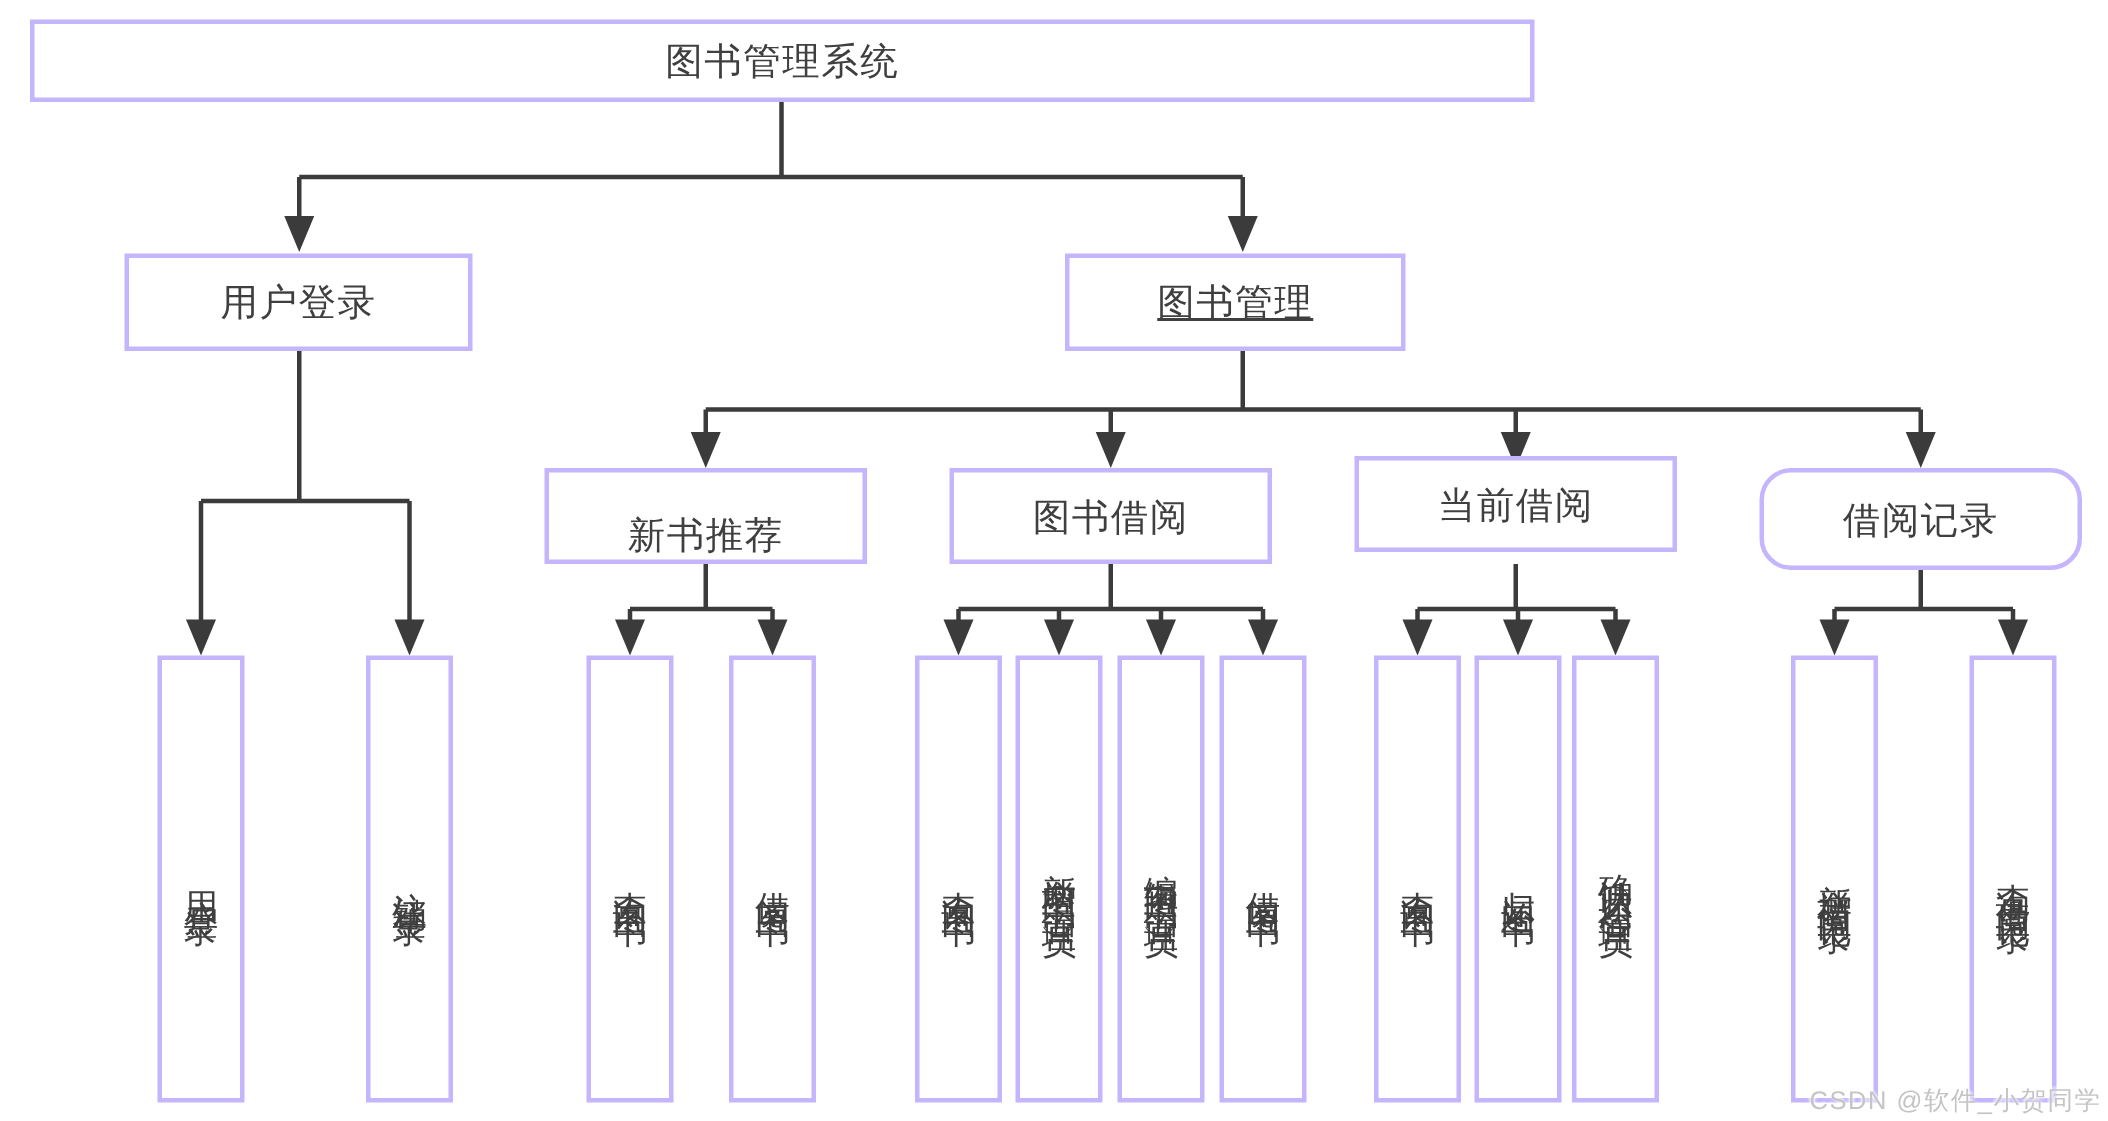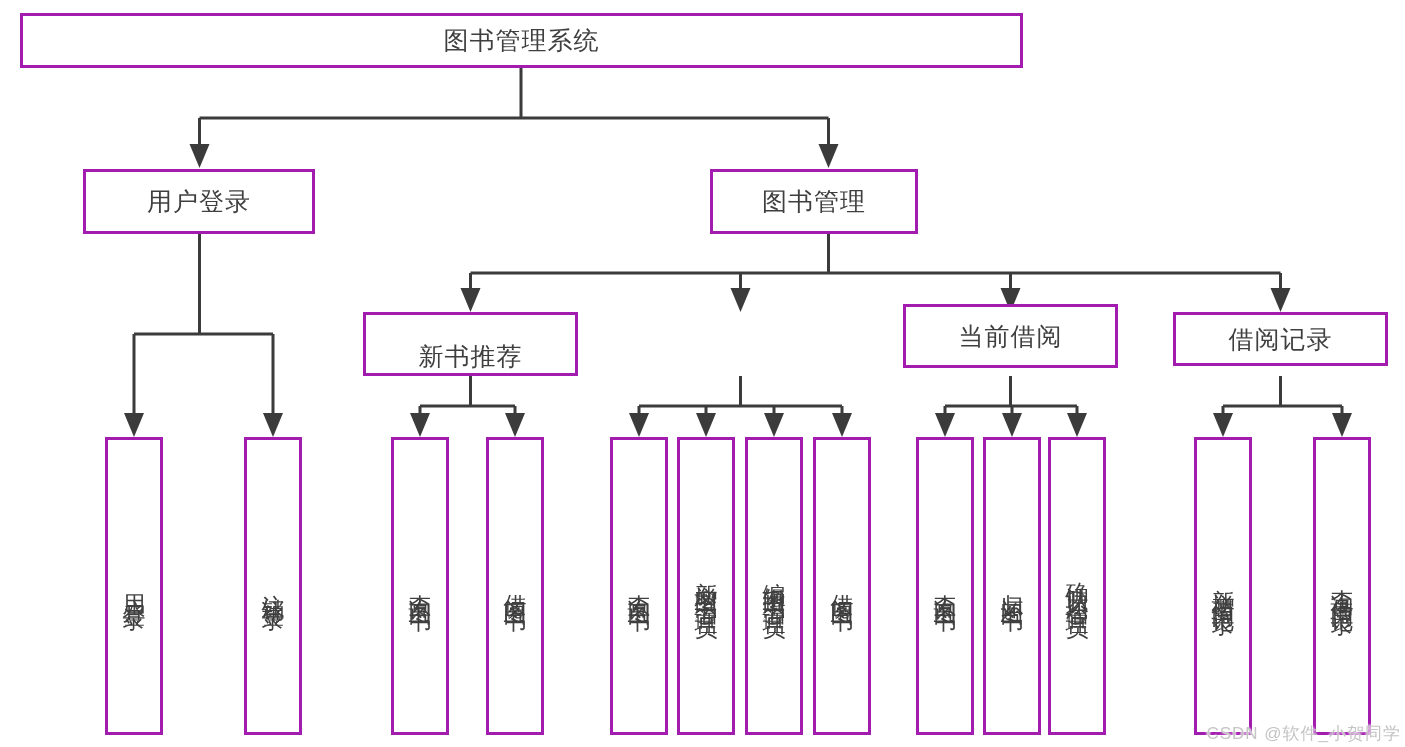--- a/index.html
+++ b/index.html
@@ -23,21 +23,21 @@
     pointer-events: none;
   }
   .wire {
     fill: none;
     stroke: #3b3b3b;
     stroke-width: 3;
   }
   .node {
     position: absolute;
     box-sizing: border-box;
-    border: 3px solid #a21caf;
+    border: 3px solid #c4b5fd;
     background: #ffffff;
     display: flex;
     align-items: center;
     justify-content: center;
     z-index: 2;
     color: #3f3f3f;
   }
   .node.h span {
     font-size: 25px;
     letter-spacing: 1px;
@@ -128,31 +128,34 @@
     </g>
   </svg>
 
   <div class="node h" style="left:20px; top:13px; width:1003px; height:55px;">
     <span>图书管理系统</span>
   </div>
 
   <div class="node h" style="left:83px; top:169px; width:232px; height:65px;">
     <span>用户登录</span>
   </div>
-  <div class="node h" style="left:710px; top:169px; width:208px; height:65px;">
+  <div class="node h" style="left:710px; top:169px; width:227px; height:65px;text-decoration:underline;">
     <span>图书管理</span>
   </div>
 
   <div class="node h" style="left:363px; top:312px; width:215px; height:64px;align-items:flex-end;">
     <span>新书推荐</span>
   </div>
+  <div class="node h" style="left:633px; top:312px; width:215px; height:64px;">
+    <span>图书借阅</span>
+  </div>
   <div class="node h" style="left:903px; top:304px; width:215px; height:64px;">
     <span>当前借阅</span>
   </div>
-  <div class="node h" style="left:1173px; top:312px; width:215px; height:54px;">
+  <div class="node h" style="left:1173px; top:312px; width:215px; height:68px;border-radius:21px;">
     <span>借阅记录</span>
   </div>
 
   <div class="node v" style="left:105px; top:437px; width:58px; height:298px;">
     <span>用户登录</span>
   </div>
   <div class="node v" style="left:244px; top:437px; width:58px; height:298px;">
     <span>注销登录</span>
   </div>
 

